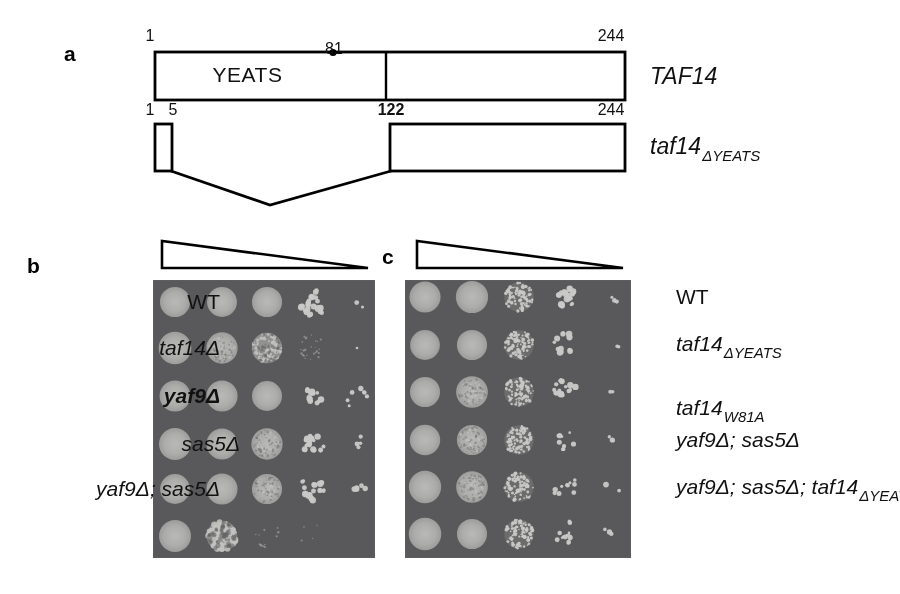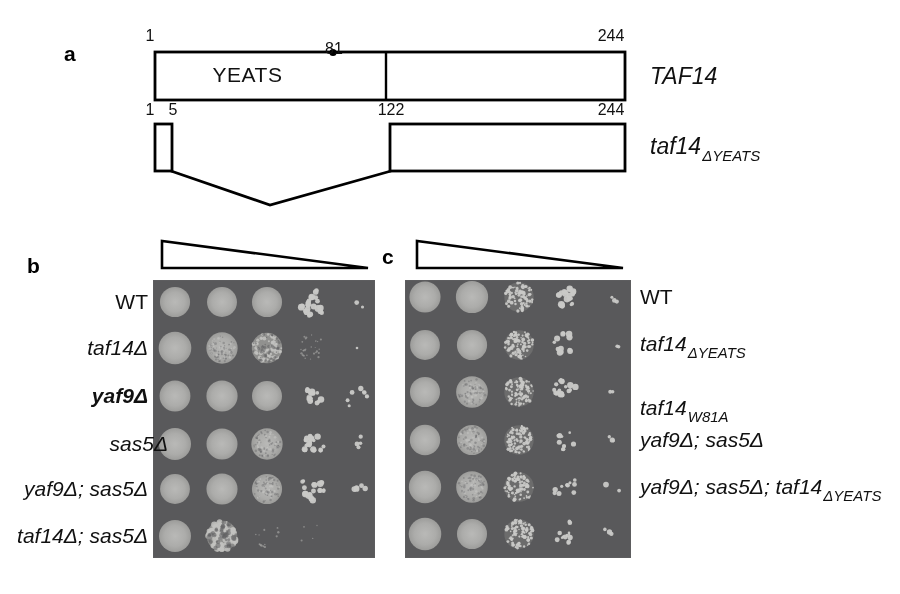--- a/index.html
+++ b/index.html
@@ -7,21 +7,21 @@
     position:relative;width:900px;height:594px;background:#ffffff;
     overflow:hidden;font-family:"Liberation Sans","DejaVu Sans",sans-serif;color:#111;
   }
   .overlay{position:absolute;left:0;top:0;pointer-events:none;}
   .panel-letter{position:absolute;font-weight:bold;font-size:21px;color:#000;}
   .tick{position:absolute;transform:translateX(-50%);font-size:16px;color:#111;white-space:nowrap;}
   .yeats{position:absolute;left:155px;top:63px;width:185px;text-align:center;font-size:21px;letter-spacing:0.5px;color:#111;}
   .construct-name{position:absolute;left:650px;font-size:23px;font-style:italic;color:#111;white-space:nowrap;}
   .sub{font-size:15px;font-style:italic;position:relative;top:7px;margin-left:1px;}
   .plate{position:absolute;}
-  .label-col{position:absolute;}
+  .label-col{position:absolute;padding-left:36px;}
   .row-label{position:absolute;white-space:nowrap;font-style:italic;font-size:21px;height:30px;line-height:30px;color:#111;width:100%;}
   .row-label.right{text-align:right;}
   .row-label.upright{font-style:normal;}
 </style>
 </head>
 <body>
 
 <div class="fig">
 
   <svg class="overlay" width="900" height="594" viewBox="0 0 900 594">
@@ -40,21 +40,21 @@
 
   <div class="panel-letter" style="left:64px;top:42px;">a</div>
   <span class="tick" style="left:150px;top:27px;">1</span>
   <span class="tick" style="left:334px;top:33px;margin-top:7px;">81</span>
   <span class="tick" style="left:611px;top:27px;">244</span>
   <div class="yeats">YEATS</div>
   <div class="construct-name" style="top:63px;">TAF14</div>
 
   <span class="tick" style="left:150px;top:101px;">1</span>
   <span class="tick" style="left:173px;top:101px;">5</span>
-  <span class="tick" style="left:391px;top:101px;">122</span>
+  <span class="tick" style="left:391px;top:101px;font-weight:bold;">122</span>
   <span class="tick" style="left:611px;top:101px;">244</span>
   <div class="construct-name" style="top:133px;">
     <span>taf14</span><span class="sub">ΔYEATS</span>
   </div>
 
   <div class="panel-letter" style="left:27px;top:254px;">b</div>
   <svg id="plate-b" class="plate" style="left:153px;top:280px;" width="222" height="278" viewBox="0 0 222 278">
       <defs>
         <radialGradient id="gradB">
           <stop offset="0%" stop-color="#b9b9b7"></stop>
@@ -747,21 +747,20 @@
         <circle cx="151.0" cy="246.8" r="0.89" fill="#a6a6a4" opacity="0.65"></circle>
       </g>
       <g></g>
     </svg>
   <div id="b-labels" class="label-col" style="left:0px;top:0px;width:148px;height:594px;">
       <div class="row-label right upright" style="top: 287px;"><span>WT</span></div>
       <div class="row-label right" style="top: 333px;"><span>taf14Δ</span></div>
       <div class="row-label right" style="top: 381px; font-weight: bold;"><span>yaf9Δ</span></div>
       <div class="row-label right" style="top: 429px; margin-left: 20px;"><span>sas5Δ</span></div>
       <div class="row-label right" style="top: 474px;"><span>yaf9Δ; sas5Δ</span></div>
-      <div class="row-label right" style="top: 521px;"><span>taf14Δ; sas5Δ</span></div>
     </div>
 
   <div class="panel-letter" style="left:382px;top:245px;">c</div>
   <svg id="plate-c" class="plate" style="left:405px;top:280px;" width="226" height="278" viewBox="0 0 226 278">
       <defs>
         <radialGradient id="gradC">
           <stop offset="0%" stop-color="#b9b9b7"></stop>
           <stop offset="65%" stop-color="#acacaa"></stop>
           <stop offset="100%" stop-color="#9c9c9a"></stop>
         </radialGradient>

